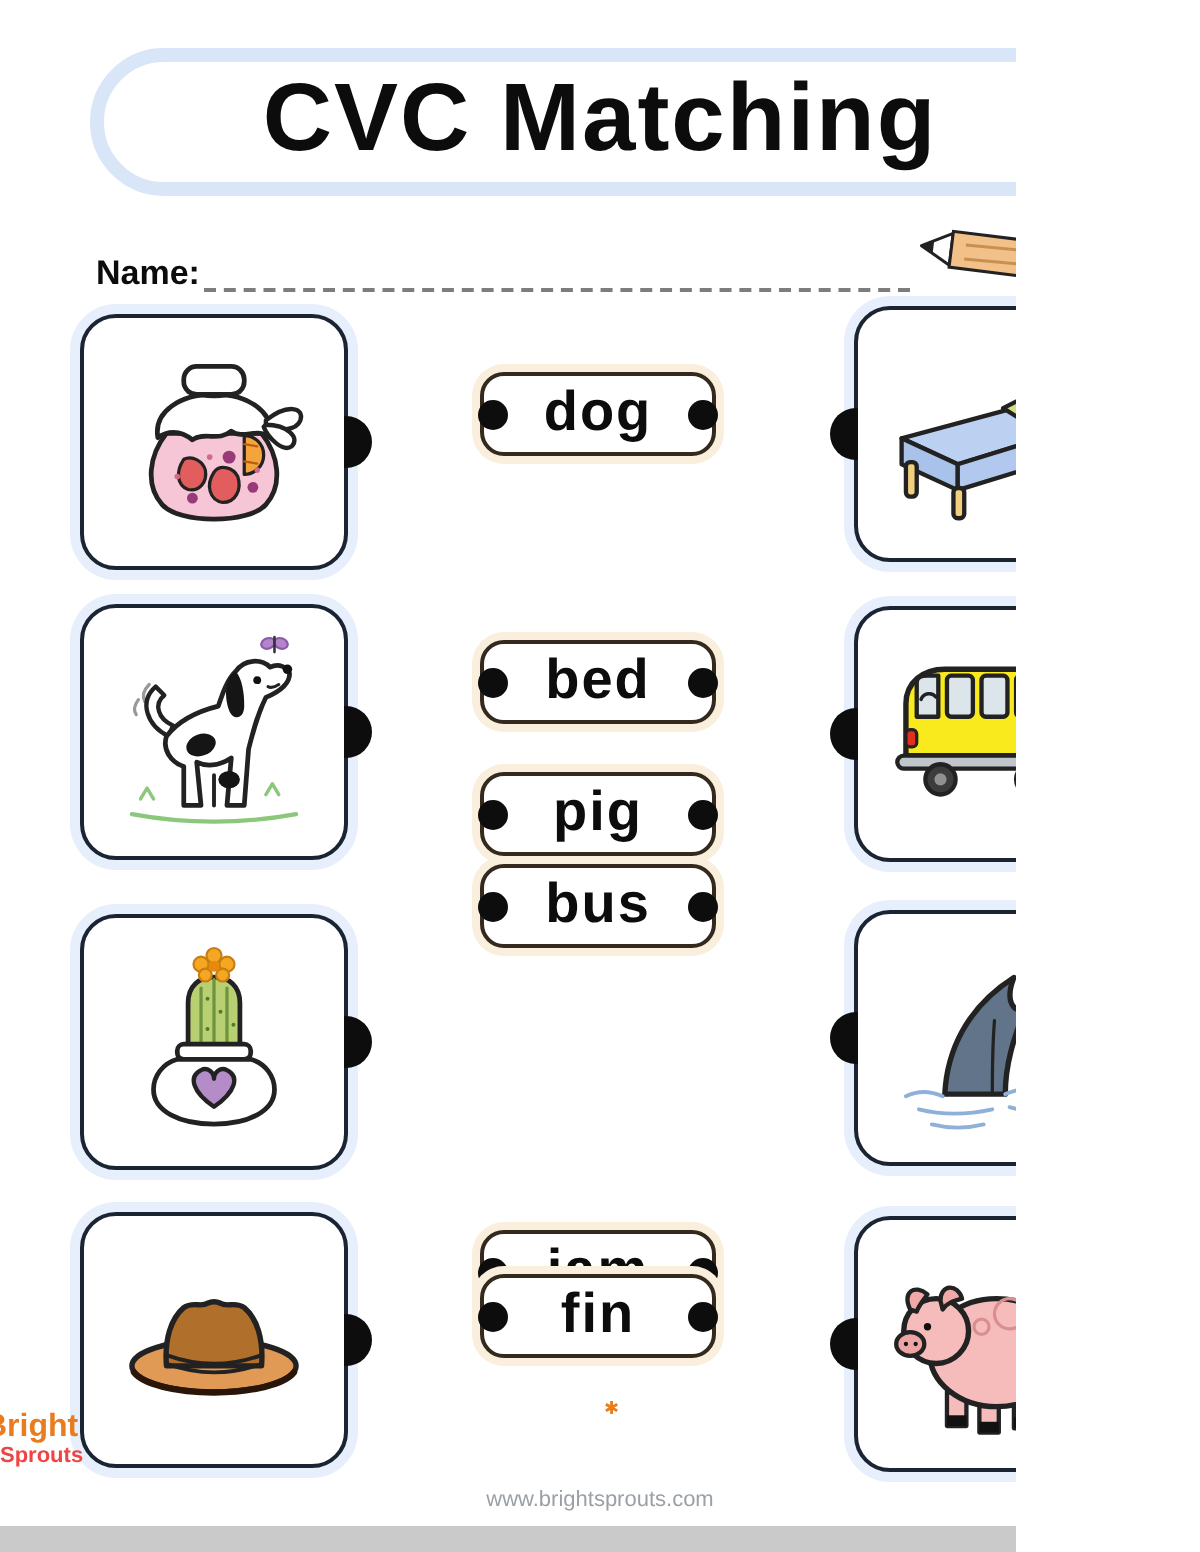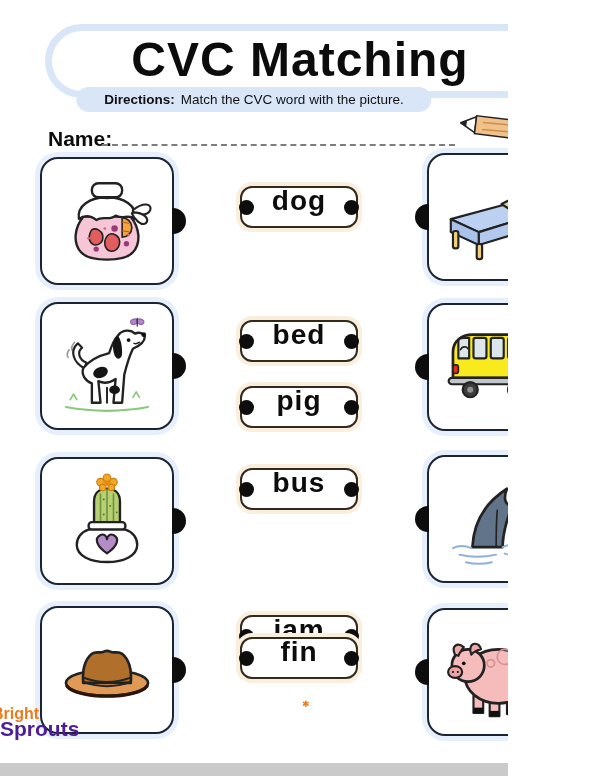--- a/index.html
+++ b/index.html
@@ -10,62 +10,59 @@
   .banner{position:absolute;left:45px;top:24px;width:510px;height:74px;background:#fff;
           border:7px solid #d9e6f8;border-radius:40px;box-sizing:border-box;
           display:flex;align-items:center;justify-content:center;z-index:1;}
   .title{font-size:48px;font-weight:900;color:#0c0c0c;letter-spacing:1px;margin-top:-4px;}
   .directions{position:absolute;left:50%;top:87px;transform:translateX(-50%);
           background:#d9e6f8;border-radius:14px;padding:5px 28px;font-size:13.5px;color:#111;
           white-space:nowrap;z-index:2;}
   .directions b{margin-right:6px;}
 
   
-  .name-label{position:absolute;left:48px;top:127px;font-size:21px;font-weight:bold;color:#0c0c0c;}
+  .name-label{position:absolute;left:48px;top:127px;font-size:17px;font-weight:bold;color:#0c0c0c;}
   .name-line{position:absolute;left:102px;top:128px;width:353px;height:16px;
           border-bottom:2px dashed #7d7d7d;}
   .pencil{position:absolute;left:458px;top:116px;transform:rotate(7deg);}
 
   
   .pic-card{position:absolute;width:134px;height:128px;background:#fff;box-sizing:border-box;
           border:2.5px solid #1a2433;border-radius:18px;box-shadow:0 0 0 5px #e6effb;
           display:flex;align-items:center;justify-content:center;}
   .pic-card svg{display:block;}
   .bump{position:absolute;top:50%;margin-top:-13px;width:14px;height:26px;background:#0d0d0d;}
   .bump-r{right:-14px;border-radius:0 14px 14px 0;}
   .bump-l{left:-14px;border-radius:14px 0 0 14px;}
 
   
   .word-pill{position:absolute;left:240px;width:118px;height:42px;background:#fff;box-sizing:border-box;
           border:2px solid #33291c;border-radius:12px;box-shadow:0 0 0 4px #faeedd;
-          display:flex;justify-content:center;}
+          display:flex;align-items:center;justify-content:center;}
   .pill-word{font-size:28px;font-weight:800;color:#0c0c0c;letter-spacing:1px;margin-top:-3px;}
   .pill-dot{position:absolute;top:50%;width:15px;height:15px;margin-top:-7.5px;border-radius:50%;
           background:#0d0d0d;}
   .pd-left{left:-3px;}  .pd-right{right:-3px;}
 
   
   .brand{position:absolute;left:0;top:706px;width:600px;text-align:left;line-height:15px;}
   .brand-top{font-size:16px;font-weight:bold;color:#e87c1e;position:relative;left:-8px;}
-  .brand-bottom{font-size:21px;font-weight:bold;color:#4c1d95;}
+  .brand-bottom{font-size:11px;font-weight:bold;color:#ef4444;}
   .sprout{position:absolute;left:302px;top:699px;font-size:9px;color:#e87c1e;}
   .website{position:absolute;left:0;top:744px;width:600px;text-align:center;
           font-size:11px;color:#9aa0a6;}
   .page-edge{position:absolute;left:0;bottom:0;width:600px;height:13px;background:#cacaca;}
 </style>
 </head>
 <body>
 
 <div class="page">
 
   <div class="banner">
     <div class="title">CVC Matching</div>
-  </div>
-  <div class="directions">
-    <b>Directions:</b><span>Match the CVC word with the picture.</span>
   </div>
 
   <div class="name-label">Name:</div>
   <div class="name-line"></div>
   <span class="pencil">
     <svg width="122" height="28" viewBox="0 0 122 28">
       <polygon points="2,14 17,6 17,22" fill="#fff" stroke="#222" stroke-width="1.5" stroke-linejoin="round"></polygon>
       <polygon points="2,14 8,11 8,17" fill="#222"></polygon>
       <rect x="17" y="5" width="80" height="18" fill="#f2c189" stroke="#222" stroke-width="1.5"></rect>
       <line x1="24" y1="11" x2="90" y2="9" stroke="#c89050" stroke-width="1.5"></line>
@@ -236,36 +233,37 @@
   <div class="word-pill" style="top:386px">
     <span class="pill-dot pd-left"></span>
     <span class="pill-word">pig</span>
     <span class="pill-dot pd-right"></span>
   </div>
   <div class="word-pill" style="top:320px">
     <span class="pill-dot pd-left"></span>
     <span class="pill-word">bed</span>
     <span class="pill-dot pd-right"></span>
   </div>
-  <div class="word-pill" style="top:468px">
+  <div class="word-pill" style="top:432px">
     <span class="pill-dot pd-left"></span>
     <span class="pill-word">bus</span>
     <span class="pill-dot pd-right"></span>
   </div>
   <div class="word-pill" style="top:615px">
     <span class="pill-dot pd-left"></span>
     <span class="pill-word">jam</span>
     <span class="pill-dot pd-right"></span>
   </div>
   <div class="word-pill" style="top:637px">
     <span class="pill-dot pd-left"></span>
     <span class="pill-word">fin</span>
     <span class="pill-dot pd-right"></span>
   </div>
 
   <span class="sprout">✱</span>
   <div class="brand">
     <div class="brand-top">Bright</div>
     <div class="brand-bottom">Sprouts</div>
   </div>
+  <div class="website">www.brightsprouts.com</div>
 
   <div class="page-edge"></div>
 </div>
 
 </body></html>

